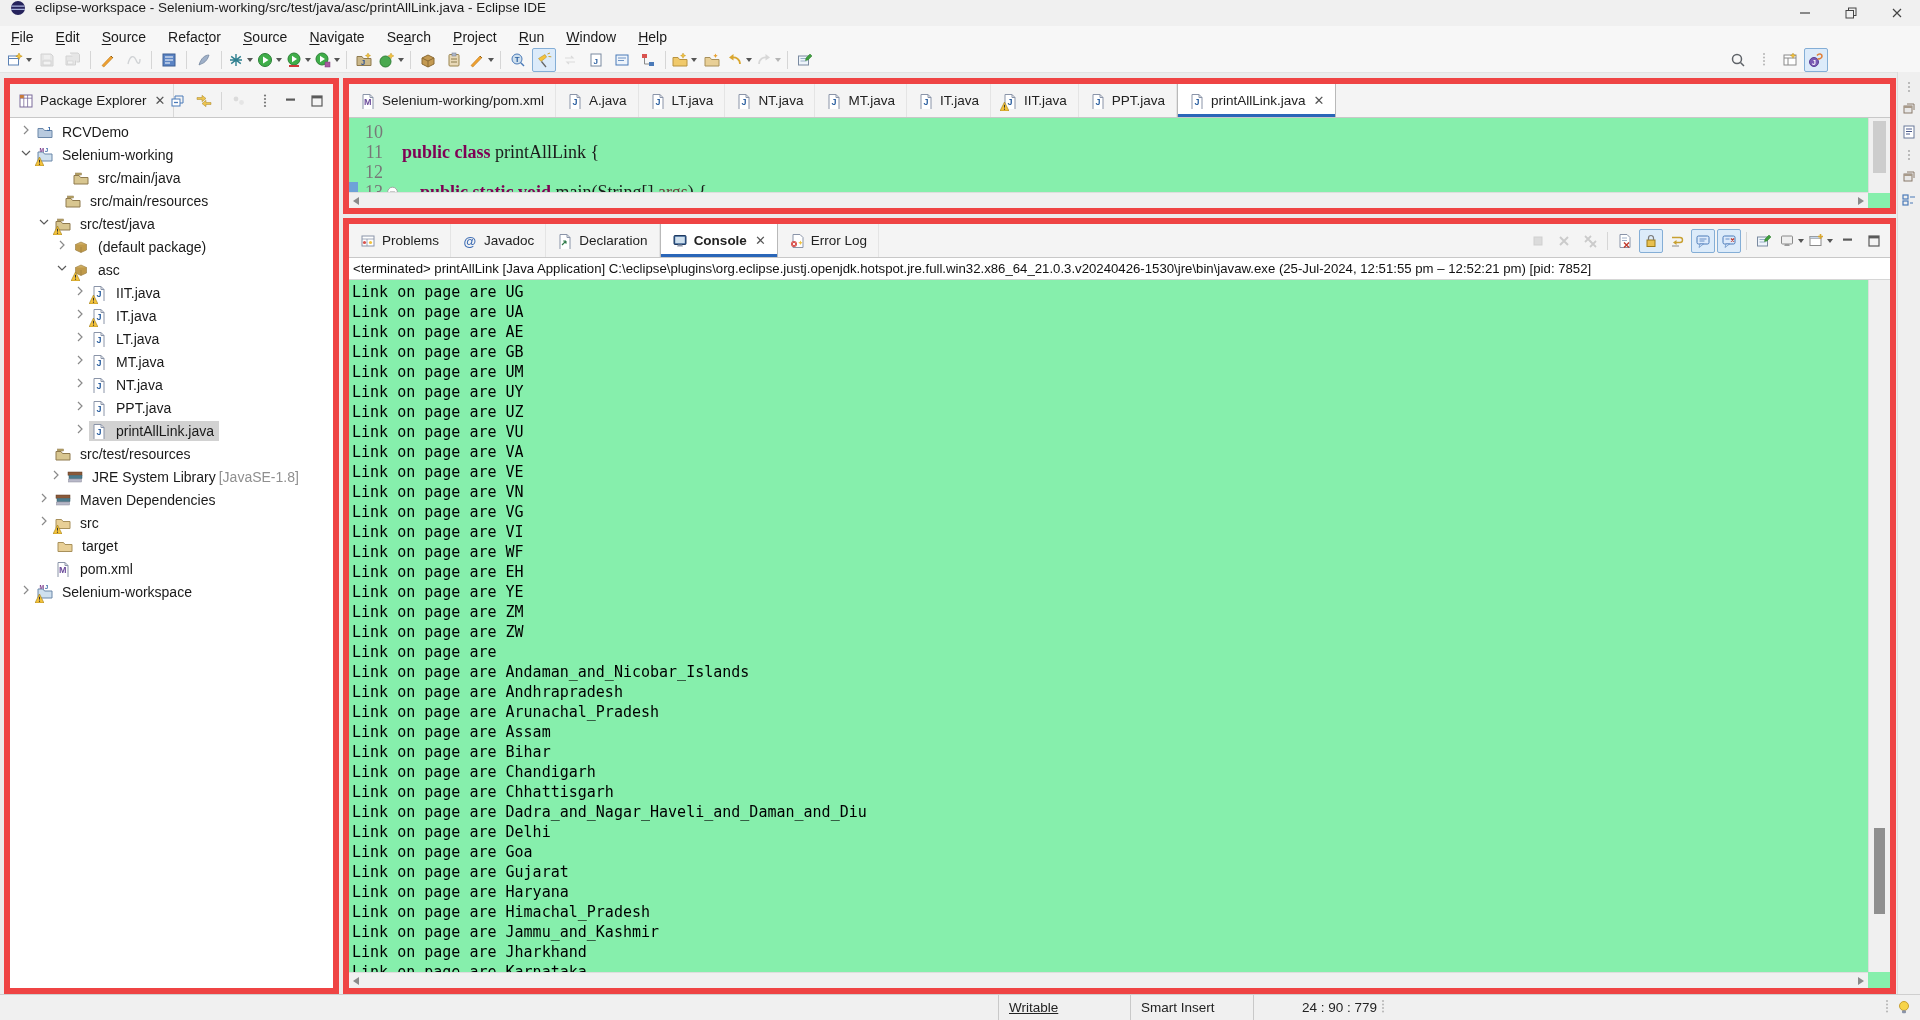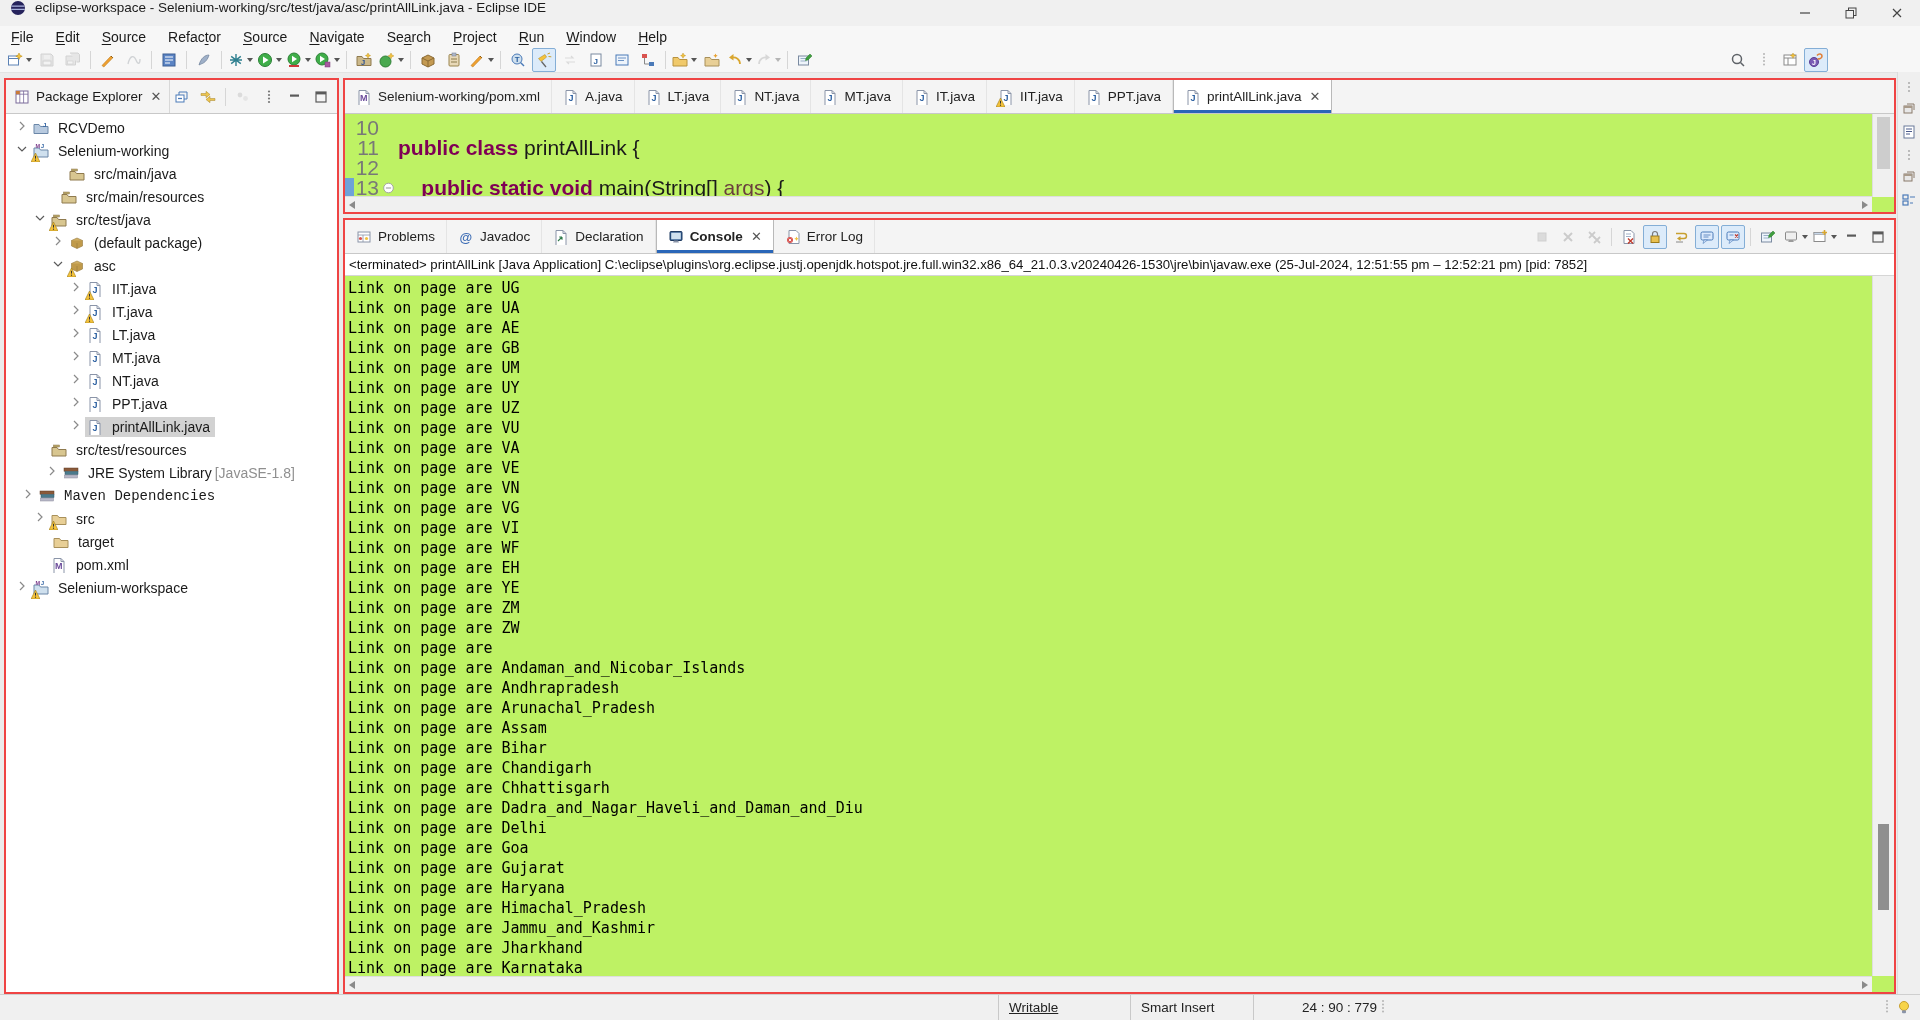--- a/index.html
+++ b/index.html
@@ -24,21 +24,21 @@
            border-bottom:1px solid #e3e3e3;display:flex;align-items:center;padding-left:5px}
   .tbtn{height:22px;min-width:22px;display:inline-flex;align-items:center;justify-content:center;
         margin:0 1px;border-radius:2px;border:1px solid transparent}
   .tbtn.toggled{background:#dcebfa;border-color:#84aed6}
   .tbtn.disabled{opacity:.4}
   .dd{width:0;height:0;border-left:3.5px solid transparent;border-right:3.5px solid transparent;
       border-top:4px solid #555;margin-left:3px}
   .tsep{width:1px;height:18px;background:#d6d6d6;margin:0 4px;flex:none}
   #tb-right{position:absolute;left:1725px;top:1px;display:flex;align-items:center;height:23px}
   
-  .panel{position:absolute;background:#bef264;border:2px solid #ef4444;box-sizing:border-box}
+  .panel{position:absolute;background:#86efac;border:6px solid #ef4444;box-sizing:border-box}
   #pkg-panel{left:4px;top:78px;width:335px;bottom:26px}
   #editor-panel{left:343px;top:78px;width:1553px;height:136px}
   #console-panel{left:343px;top:218px;width:1553px;bottom:26px}
   .viewbar{position:absolute;left:0;top:0;right:0;height:33px;background:#f4f4f4;
            border-bottom:1px solid #c8c8c8;display:flex;align-items:stretch}
   .view-tab{display:flex;align-items:center;padding:0 8px;background:#f4f4f4;
             border-right:1px solid #d8d8d8;font-size:13.5px;gap:6px}
   .vclose{font-size:13px;color:#555;margin-left:2px}
   .bar-icons{position:absolute;right:3px;top:0;height:33px;display:flex;align-items:center}
   
@@ -54,21 +54,21 @@
   .selwrap{display:flex;align-items:center;padding:1px 2px}
   .tsuffix{color:#8f8f8f}
   
   #editor-tabs{z-index:2}
   .etab{display:flex;align-items:center;padding:0 11px;gap:6px;font-size:13.5px;
         border-right:1px solid #e4e4e4;color:#222;white-space:nowrap}
   .etab .ticon{width:16px;height:16px}
   .etab.active{background:#fff;border-left:1px solid #b9b9b9;border-right:1px solid #b9b9b9;
                box-shadow:inset 0 -3px 0 #2a66b8}
   #editor-body{position:absolute;top:34px;left:0;right:22px;bottom:15px;overflow:hidden;
-               font-family:Liberation Sans, sans-serif;font-size:21px}
+               font-family:Liberation Serif, serif;font-size:18px}
   .cline{height:20px;display:flex;align-items:center;white-space:pre}
   .lnum{display:inline-block;width:34px;text-align:right;color:#787878;flex:none}
   .foldbox{width:15px;height:14px;flex:none;margin-left:2px}
   .codetext{margin-left:2px}
   .kw{color:#7f0055;font-weight:bold}
   .param{color:#6a3e3e}
   #cursor-marker{position:absolute;left:0;top:64px;width:9px;height:20px;background:#6ea2d8}
   #editor-vscroll{position:absolute;top:34px;right:0;width:21px;bottom:15px;background:#f0f0f0;
                   border-left:1px solid #dedede}
   #editor-vthumb{position:absolute;left:4px;top:3px;width:13px;height:52px;background:#cdcdcd}
@@ -669,21 +669,21 @@
               <span class="base ico"><svg viewBox="0 0 16 16" xmlns="http://www.w3.org/2000/svg">
                   <rect x="1" y="3" width="14" height="3.2" fill="#8a5a3a" stroke="#5f3a20" stroke-width=".5"></rect>
                   <rect x="2" y="6.5" width="13" height="3.2" fill="#4a7a8c" stroke="#2f5a6a" stroke-width=".5"></rect>
                   <rect x="1.5" y="10" width="13" height="3" fill="#b8b8c8" stroke="#8a8a9a" stroke-width=".5"></rect>
                 </svg></span>
             </span>
             <span class="tlabel">JRE System Library</span>
             <span class="tsuffix"> [JavaSE-1.8]</span>
           </span>
         </div>
-        <div class="trow" style="padding-left: 14px; font-family: Liberation Mono, monospace;">
+        <div class="trow" style="padding-left: 26px;">
           <span class="chev"><svg viewBox="0 0 16 16" xmlns="http://www.w3.org/2000/svg">
               <path d="M6 4l4 4-4 4" fill="none" stroke="#8a8a8a" stroke-width="1.2"></path>
             </svg></span>
           <span class="selwrap">
             <span class="ticon">
               <span class="base ico"><svg viewBox="0 0 16 16" xmlns="http://www.w3.org/2000/svg">
                   <rect x="1" y="3" width="14" height="3.2" fill="#8a5a3a" stroke="#5f3a20" stroke-width=".5"></rect>
                   <rect x="2" y="6.5" width="13" height="3.2" fill="#4a7a8c" stroke="#2f5a6a" stroke-width=".5"></rect>
                   <rect x="1.5" y="10" width="13" height="3" fill="#b8b8c8" stroke="#8a8a9a" stroke-width=".5"></rect>
                 </svg></span>

